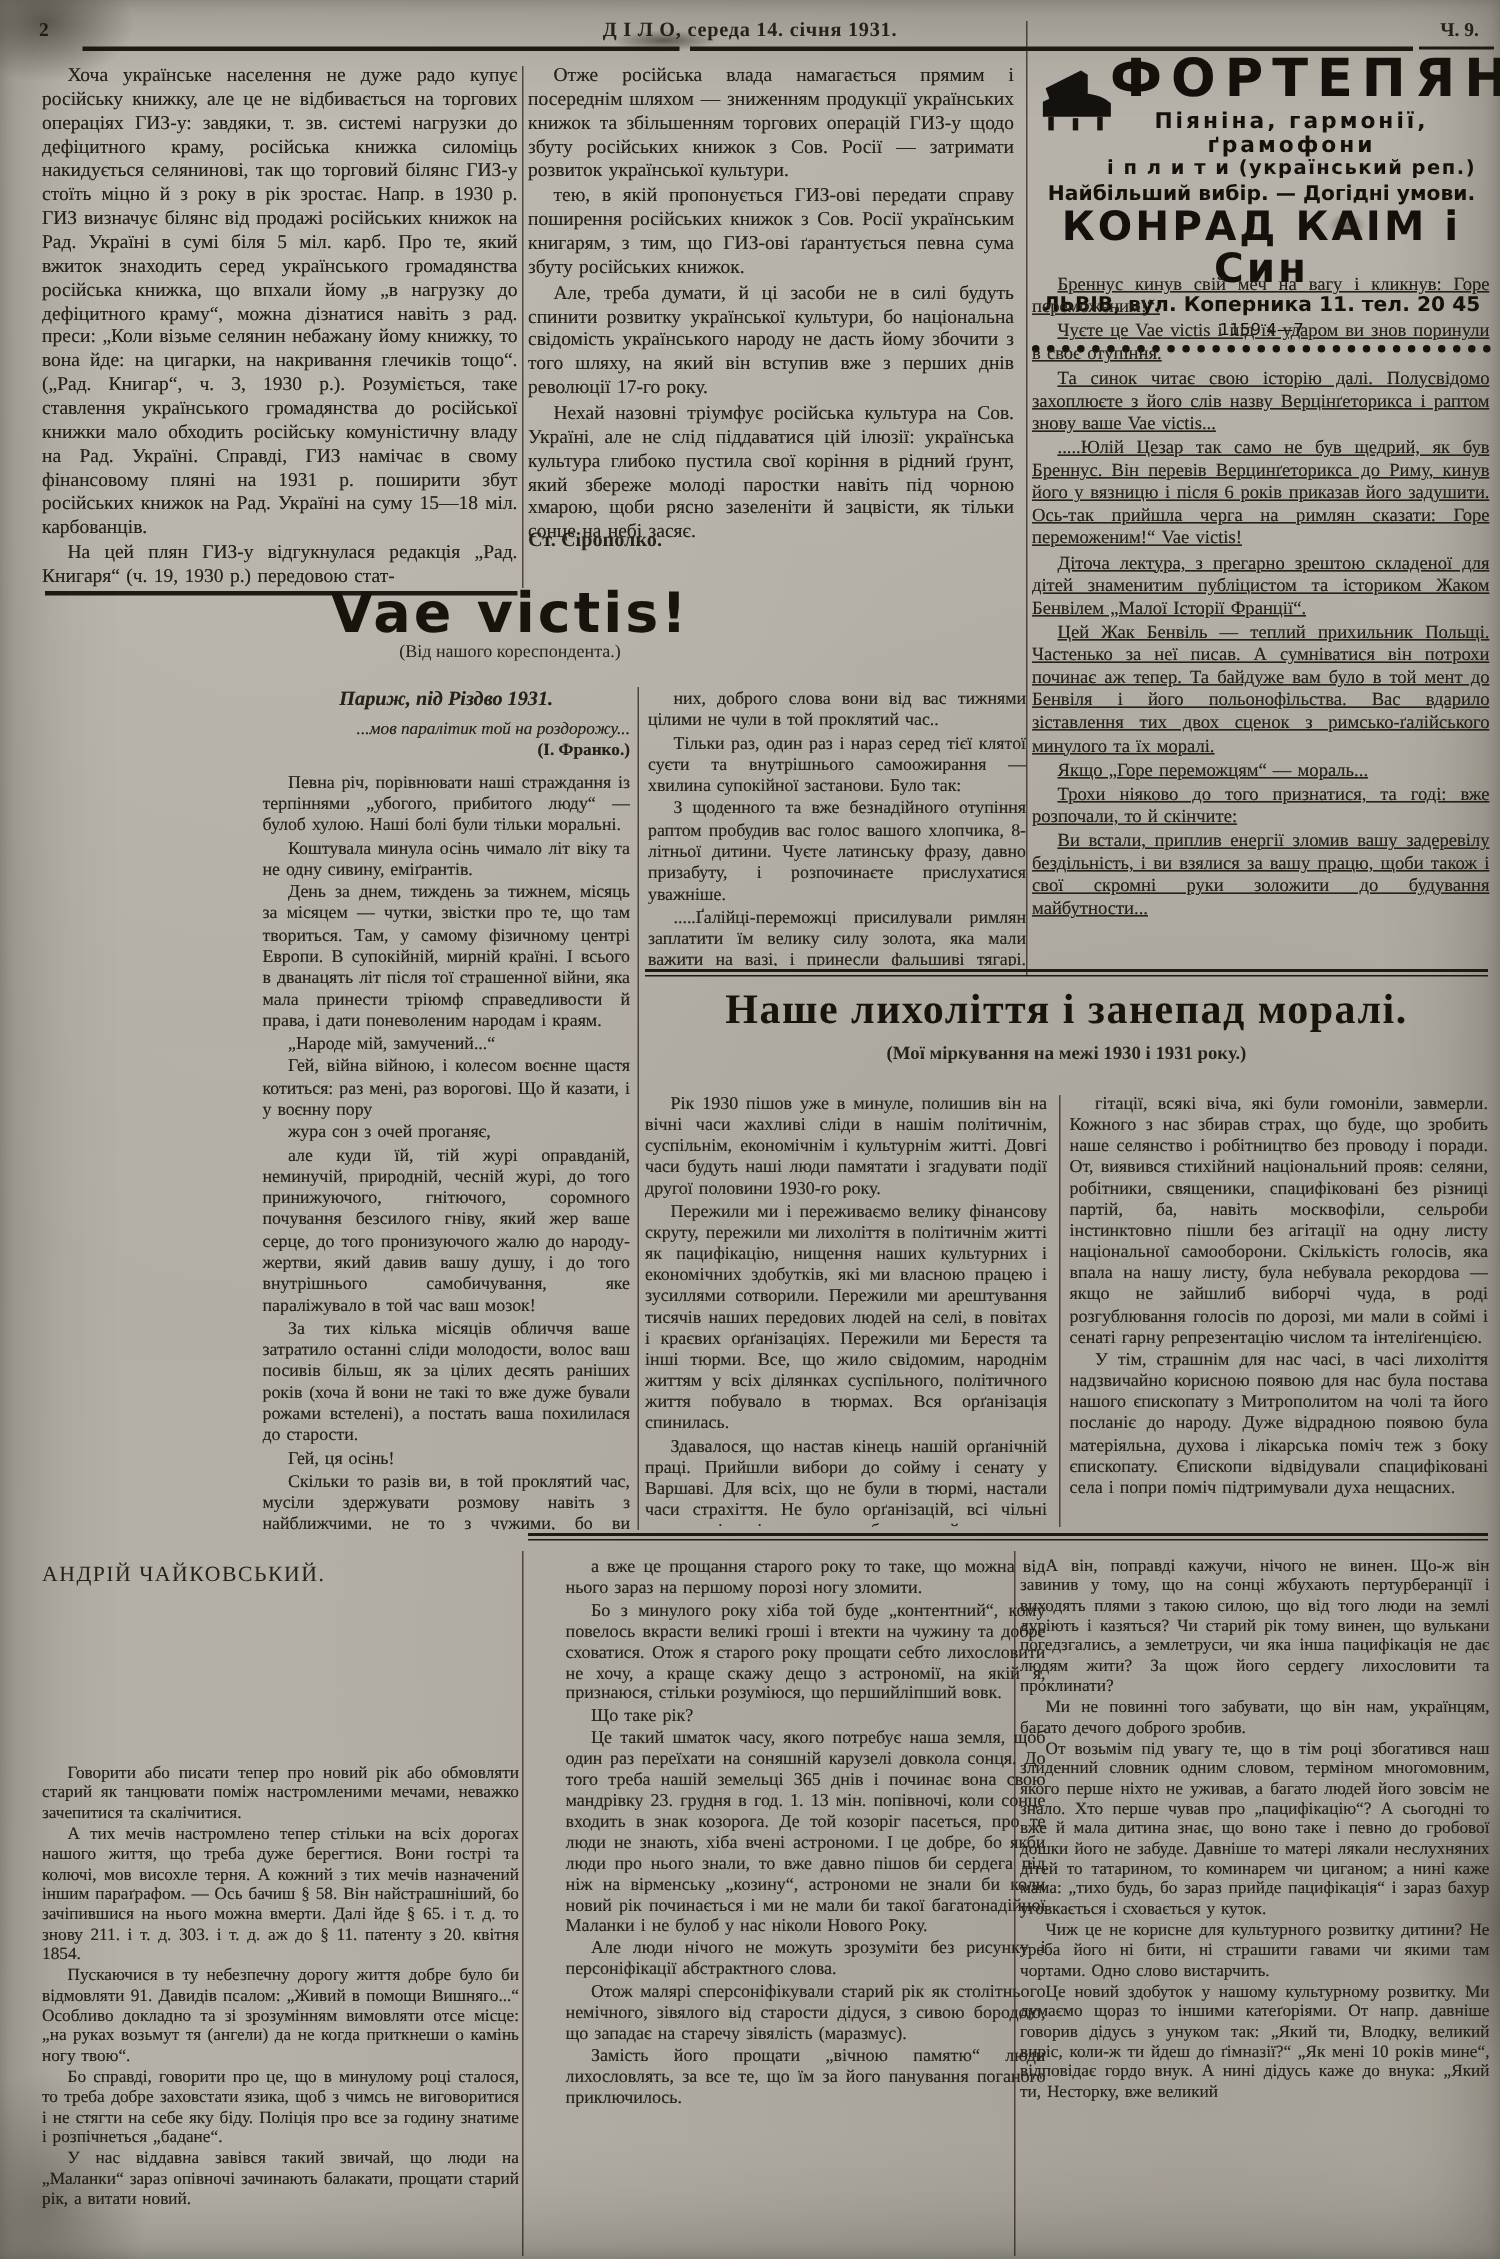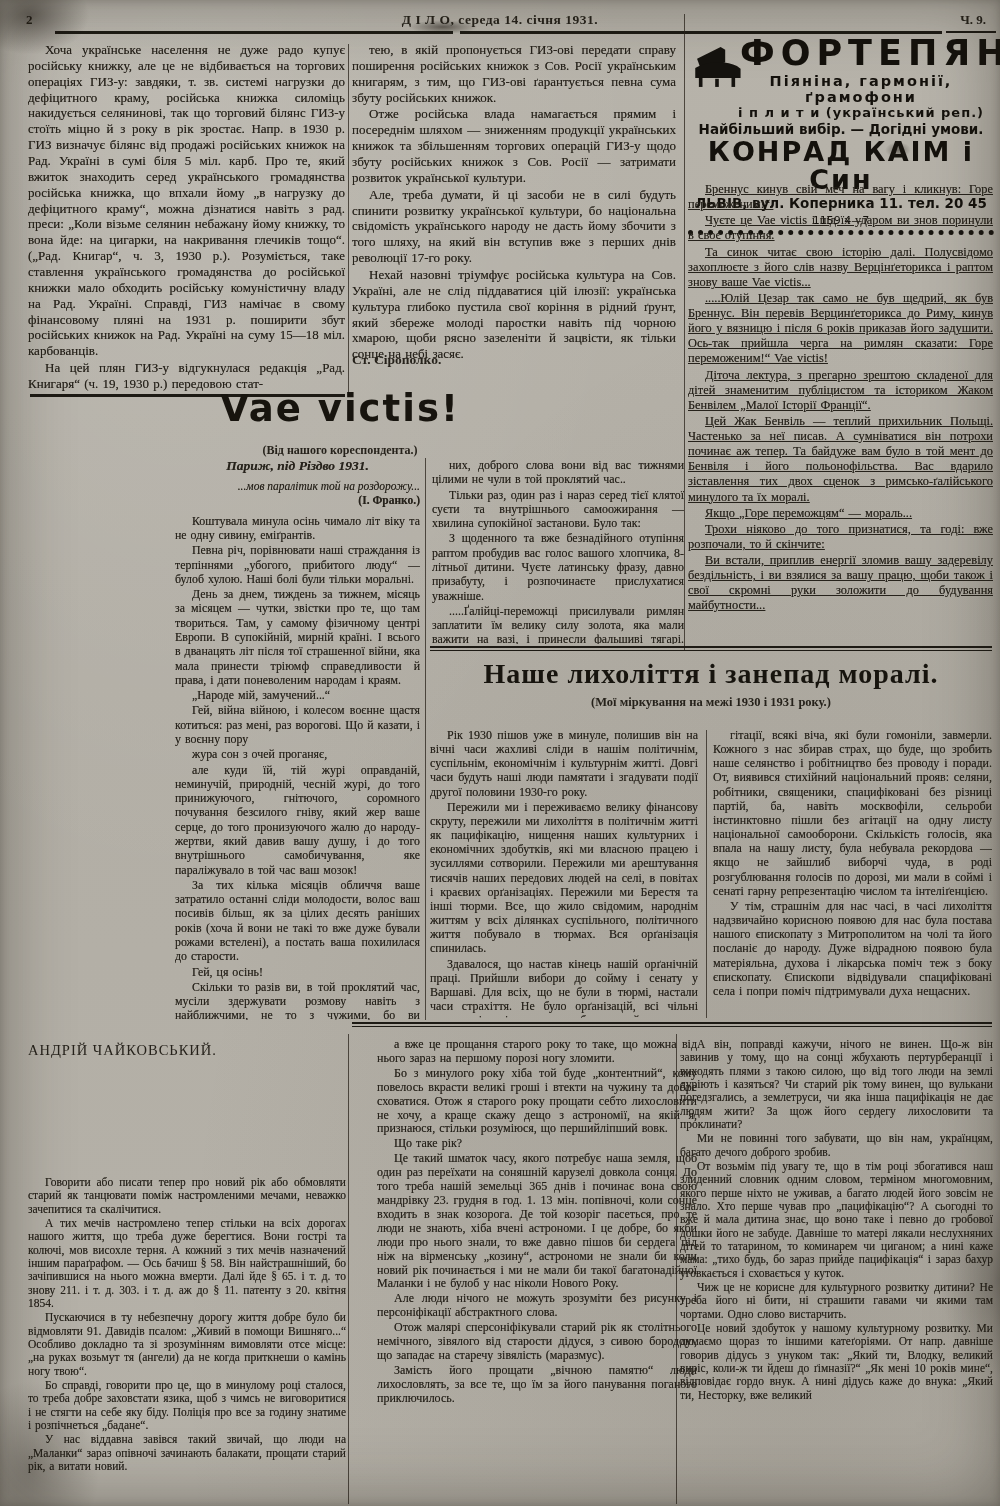--- a/index.html
+++ b/index.html
@@ -38,21 +38,21 @@
   .ad .t1{font-size:35px; font-weight:bold; letter-spacing:6px; line-height:1.0; margin-left:52px;}
   .ad .t2{font-size:14.5px; font-weight:bold; letter-spacing:2px; margin-top:2px; margin-left:40px;}
   .ad .t3{font-size:13px; font-weight:bold; letter-spacing:1px; margin-left:40px;}
   .ad .t4{font-size:13.5px; font-weight:bold; margin-top:1px;}
   .ad .t5{font-size:27px; font-weight:bold; letter-spacing:2px; line-height:1.05; margin-top:1px;}
   .ad .t6{font-size:13.5px; font-weight:bold;}
   .ad .t6 .code{font-weight:normal; font-size:11px; letter-spacing:0;}
   .dotted{border-top:5px dotted #17140f; width:100%; margin-top:3px;}
 
   .vv-title{font-size:37px; font-weight:bold; letter-spacing:2px; color:#17140e; line-height:1;}
-  .vv-sub{font-size:12px; font-weight:bold; margin-top:16px;}
+  .vv-sub{font-size:12px; font-weight:normal; margin-top:0;}
   .dateline{font-style:italic; font-weight:bold; font-size:13.5px; text-align:center; text-indent:0; margin:0 0 6px 0;}
   .epi{font-style:italic; font-size:11.5px; text-align:right; text-indent:0; margin:0;}
   .epi-a{font-style:normal; font-weight:bold; font-size:11.5px; text-align:right; text-indent:0; margin:0 0 6px 0;}
 
   .nl-title{font-size:28px; font-weight:bold; letter-spacing:1px; color:#17140e;}
   .nl-sub{font-size:12.5px; font-weight:bold; margin-top:5px;}
 
   .f-head{font-size:14px; font-weight:bold; letter-spacing:.5px; text-align:left; padding:3px 0 3px 2px;}
   .f-rule-top{border-top:3.5px solid #17140f;}
   .f-rule-bot{border-bottom:1.5px solid #17140f; box-shadow:0 3px 0 -1.5px #17140f;}
@@ -71,22 +71,22 @@
   <div class="hr" style="left:55px;  top:31px; width:398px; height:3px;"></div>
   <div class="hr" style="left:460px; top:31px; width:482px; height:3px;"></div>
   <div class="hr" style="left:946px; top:31px; width:50px; height:2px;"></div>
 
   <div class="col" style="left:28px; top:42px; width:317px; height:352px; font-size:13px; line-height:1.22;">
       <p class="para">Хоча українське населення не дуже радо купує російську книжку, але це не відбивається на торгових операціях ГИЗ-у: завдяки, т. зв. системі нагрузки до дефіцитного краму, російська книжка силоміць накидується селянинові, так що торговий білянс ГИЗ-у стоїть міцно й з року в рік зростає. Напр. в 1930 р. ГИЗ визначує білянс від продажі російських книжок на Рад. Україні в сумі біля 5 міл. карб. Про те, який вжиток знаходить серед українського громадянства російська книжка, що впхали йому „в нагрузку до дефіцитного краму“, можна дізнатися навіть з рад. преси: „Коли візьме селянин небажану йому книжку, то вона йде: на цигарки, на накривання глечиків тощо“. („Рад. Книгар“, ч. 3, 1930 р.). Розуміється, таке ставлення українського громадянства до російської книжки мало обходить російську комуністичну владу на Рад. Україні. Справді, ГИЗ намічає в свому фінансовому пляні на 1931 р. поширити збут російських книжок на Рад. Україні на суму 15—18 міл. карбованців.</p>
       <p class="para">На цей плян ГИЗ-у відгукнулася редакція „Рад. Книгаря“ (ч. 19, 1930 р.) передовою стат-</p>
     </div>
   <div class="vr" style="left:348px; top:44px; height:348px;"></div>
   <div class="col" style="left:352px; top:42px; width:324px; height:322px; font-size:13px; line-height:1.22;">
+      <p class="para">Отже російська влада намагається прямим і посереднім шляхом — зниженням продукції українських книжок та збільшенням торгових операцій ГИЗ-у щодо збуту російських книжок з Сов. Росії — затримати розвиток української культури.</p>
       <p class="para">тею, в якій пропонується ГИЗ-ові передати справу поширення російських книжок з Сов. Росії українським книгарям, з тим, що ГИЗ-ові ґарантується певна сума збуту російських книжок.</p>
-      <p class="para">Отже російська влада намагається прямим і посереднім шляхом — зниженням продукції українських книжок та збільшенням торгових операцій ГИЗ-у щодо збуту російських книжок з Сов. Росії — затримати розвиток української культури.</p>
       <p class="para">Але, треба думати, й ці засоби не в силі будуть спинити розвитку української культури, бо національна свідомість українського народу не дасть йому збочити з того шляху, на який він вступив вже з перших днів революції 17-го року.</p>
       <p class="para">Нехай назовні тріумфує російська культура на Сов. Україні, але не слід піддаватися цій ілюзії: українська культура глибоко пустила свої коріння в рідний ґрунт, який збереже молоді паростки навіть під чорною хмарою, щоби рясно зазеленіти й зацвісти, як тільки сонце на небі засяє.</p>
       <p class="para">А сонце неодмінно засяє...</p>
     </div>
   <div class="abs sig right" style="left:352px; top:352px; width:318px;">Ст. Сірополко.</div>
   <div class="hr" style="left:30px; top:394px; width:315px; height:2.5px;"></div>
 
   <div class="vr" style="left:684px; top:14px; height:636px;"></div>
   <div class="abs ad" style="left:688px; top:36px; width:306px; height:154px;">
     <span class="abs" style="left:0; top:8px; width:58px; height:46px;">
@@ -125,22 +125,22 @@
   <div class="abs center" style="left:175px; top:390px; width:330px;">
     <div class="vv-title sans">Vae victis!</div>
     <div class="vv-sub">(Від нашого кореспондента.)</div>
   </div>
 
   <div class="col" style="left:175px; top:458px; width:245px; height:562px; font-size:11.9px; line-height:1.2;">
     <p class="dateline">Париж, під Різдво 1931.</p>
     <p class="epi">...мов паралітик той на роздорожу...</p>
     <p class="epi-a">(І. Франко.)</p>
     <div>
+        <p class="para">Певна річ, порівнювати наші страждання із терпіннями „убогого, прибитого люду“ — булоб хулою. Наші болі були тільки моральні.</p>
         <p class="para">Коштувала минула осінь чимало літ віку та не одну сивину, еміґрантів.</p>
-        <p class="para">Певна річ, порівнювати наші страждання із терпіннями „убогого, прибитого люду“ — булоб хулою. Наші болі були тільки моральні.</p>
         <p class="para">День за днем, тиждень за тижнем, місяць за місяцем — чутки, звістки про те, що там твориться. Там, у самому фізичному центрі Европи. В супокійній, мирній країні. І всього в дванацять літ після тої страшенної війни, яка мала принести тріюмф справедливости й права, і дати поневоленим народам і краям.</p>
         <p class="para">„Народе мій, замучений...“</p>
         <p class="para">Гей, війна війною, і колесом воєнне щастя котиться: раз мені, раз ворогові. Що й казати, і у воєнну пору</p>
         <p class="para">жура сон з очей проганяє,</p>
         <p class="para">але куди їй, тій журі оправданій, неминучій, природній, чесній журі, до того принижуючого, гнітючого, соромного почування безсилого гніву, який жер ваше серце, до того пронизуючого жалю до народу-жертви, який давив вашу душу, і до того внутрішнього самобичування, яке параліжувало в той час ваш мозок!</p>
         <p class="para">За тих кілька місяців обличчя ваше затратило останні сліди молодости, волос ваш посивів більш, як за цілих десять раніших років (хоча й вони не такі то вже дуже бували рожами встелені), а постать ваша похилилася до старости.</p>
         <p class="para">Гей, ця осінь!</p>
         <p class="para">Скільки то разів ви, в той проклятий час, мусіли здержувати розмову навіть з найближчими, не то з чужими, бо ви почували, що голос ваш заломлюють підступаючі сльози. А невже не соромно мужчині плакати?</p>
       </div>
   </div>

